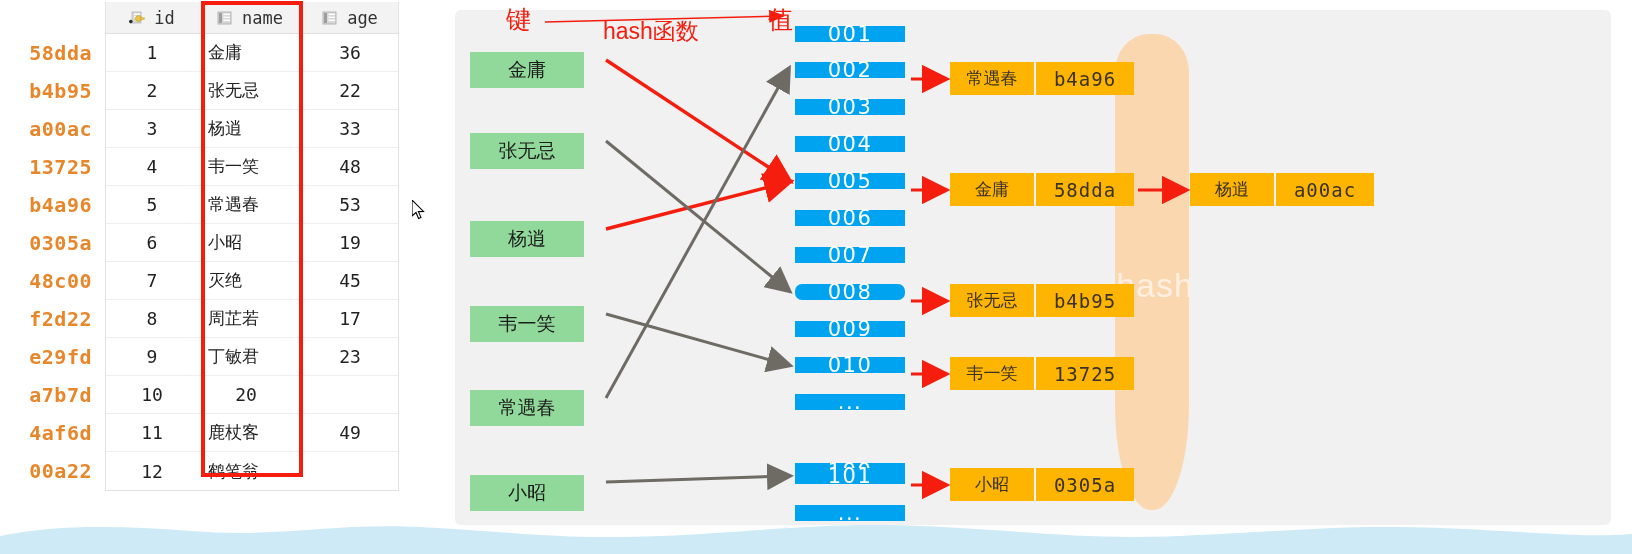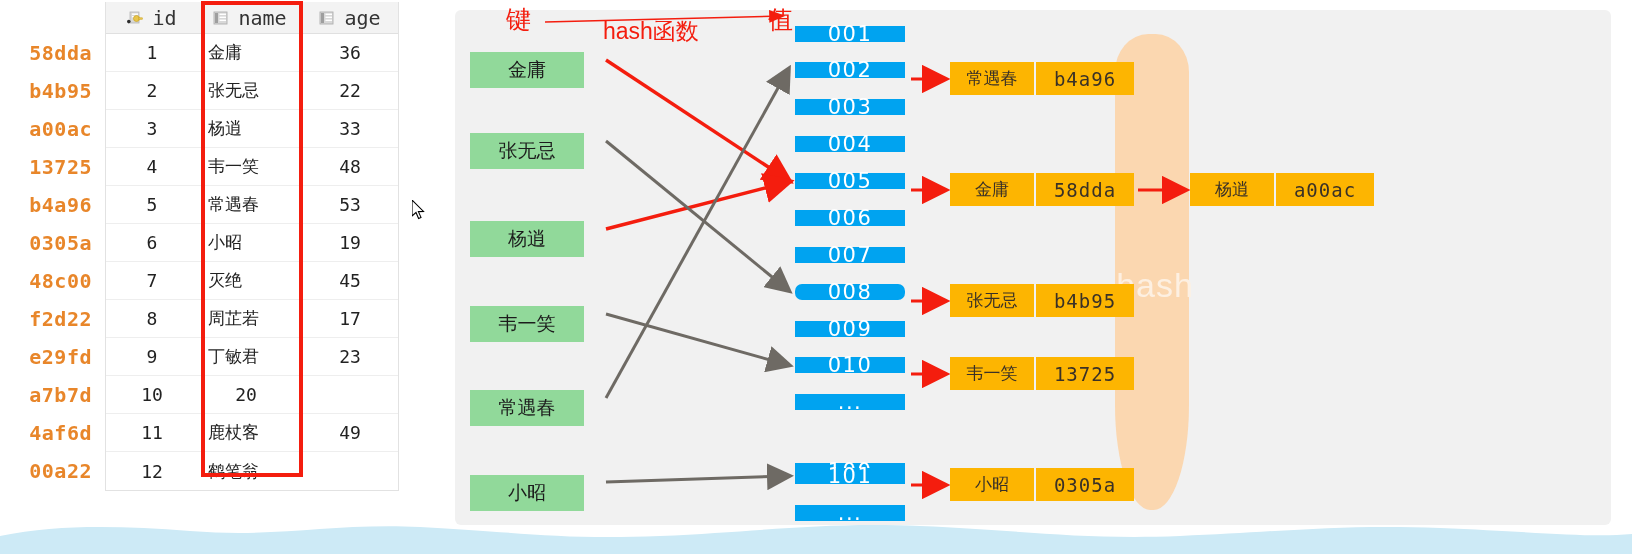--- a/index.html
+++ b/index.html
@@ -21,21 +21,21 @@
     color: #e8862a; font-size: 20px; font-weight: bold;
     font-family: "DejaVu Sans Mono", "Liberation Mono", monospace;
     letter-spacing: 0.5px;
   }
 
   .dbtable { position: absolute; left: 105px; top: 2px; width: 294px;
              background: #fff; border: 1px solid #e2e2e2; border-top: none; }
   .dbhead { display: flex; height: 32px; background: #f3f3f3;
             border-bottom: 1px solid #e0e0e0; }
   .dbhead .cell { display: flex; align-items: center; justify-content: center;
-                  font-size: 20px; color: #333; gap: 9px;
+                  font-size: 17px; color: #333; gap: 9px;
                   font-family: "DejaVu Sans Mono", "Liberation Mono", monospace; }
   .dbrow { display: flex; height: 38px; border-bottom: 1px solid #eeeeee; }
   .dbrow:last-child { border-bottom: none; }
   .c-id   { width: 92px; }
   .c-name { width: 104px; }
   .c-age  { width: 96px; }
   .dbrow .cell { display: flex; align-items: center; font-size: 18px; color: #222; }
   .dbrow .c-id  { justify-content: center;
                   font-family: "DejaVu Sans Mono", "Liberation Mono", monospace; }
   .dbrow .c-name{ justify-content: flex-start; padding-left: 10px; font-size: 17px; }

